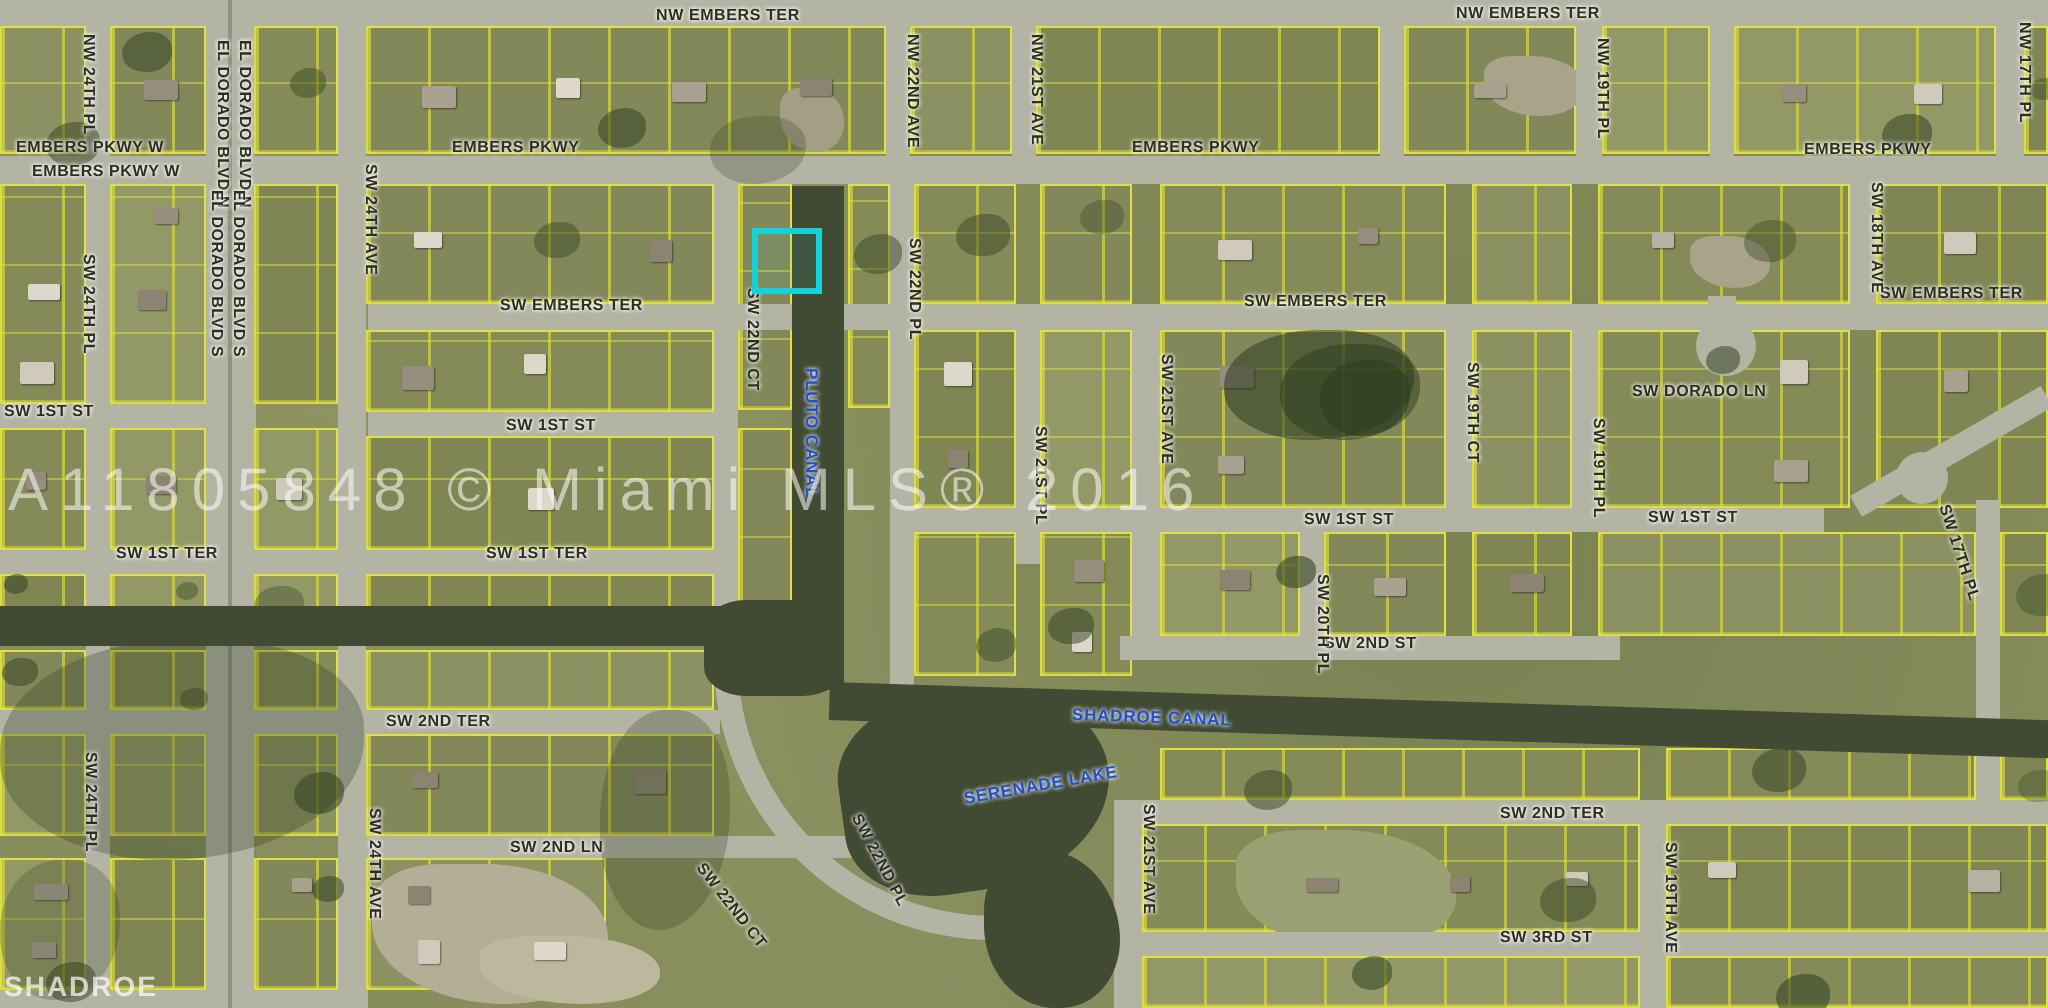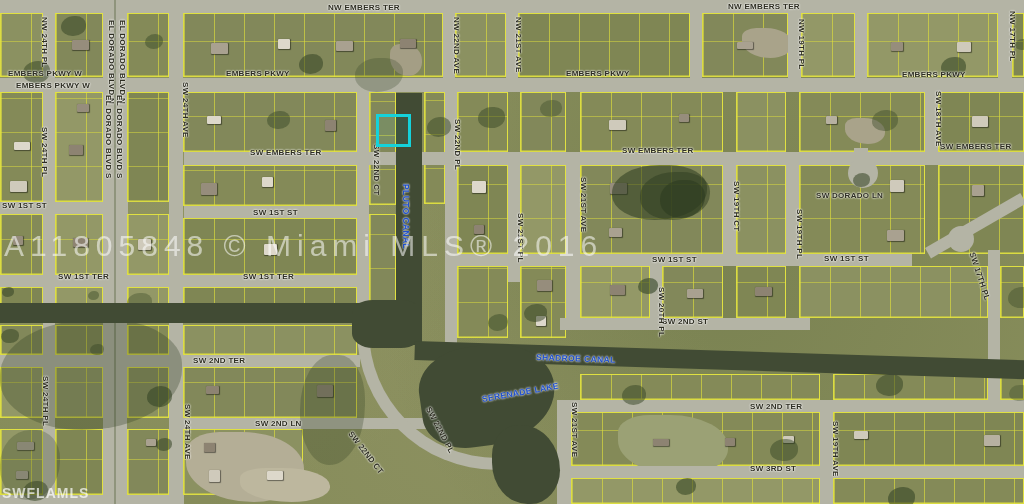--- a/index.html
+++ b/index.html
@@ -33,21 +33,21 @@
     color:rgba(255,255,255,.55);z-index:9;white-space:nowrap;}
   #wm-corner{position:absolute;left:2px;top:485px;font-size:14px;font-weight:bold;letter-spacing:1px;
     color:rgba(255,255,255,.7);z-index:9;}
 </style>
 </head>
 <body>
 
 <div id="map">
   <div id="highlight" style="left: 376px; top: 114px; width: 29px; height: 27px; border: 3px solid rgb(21, 210, 218);"></div>
   <div id="wm-center">A11805848 © Miami MLS® 2016</div>
-  <div id="wm-corner">SWFLAMLS</div>
+  <div id="wm-corner">SHADROE</div>
 <div class="blk" style="left: 0px; top: 13px; width: 43px; height: 64px; background-color: rgb(139, 145, 97);"></div>
     <div class="blk" style="left: 55px; top: 13px; width: 48px; height: 64px; background-color: rgb(130, 136, 90);"></div>
     <div class="blk" style="left: 127px; top: 13px; width: 42px; height: 64px; background-color: rgb(132, 138, 88);"></div>
     <div class="blk" style="left: 0px; top: 92px; width: 43px; height: 110px; background-color: rgb(132, 138, 88);"></div>
     <div class="blk" style="left: 55px; top: 92px; width: 48px; height: 110px; background-color: rgb(147, 152, 103);"></div>
     <div class="blk" style="left: 127px; top: 92px; width: 42px; height: 110px; background-color: rgb(127, 134, 84);"></div>
     <div class="blk" style="left: 0px; top: 214px; width: 43px; height: 61px; background-color: rgb(132, 138, 88);"></div>
     <div class="blk" style="left: 55px; top: 214px; width: 48px; height: 61px; background-color: rgb(147, 152, 103);"></div>
     <div class="blk" style="left: 127px; top: 214px; width: 42px; height: 61px; background-color: rgb(147, 152, 103);"></div>
     <div class="blk" style="left: 0px; top: 287px; width: 43px; height: 18px; background-color: rgb(127, 134, 84);"></div>

